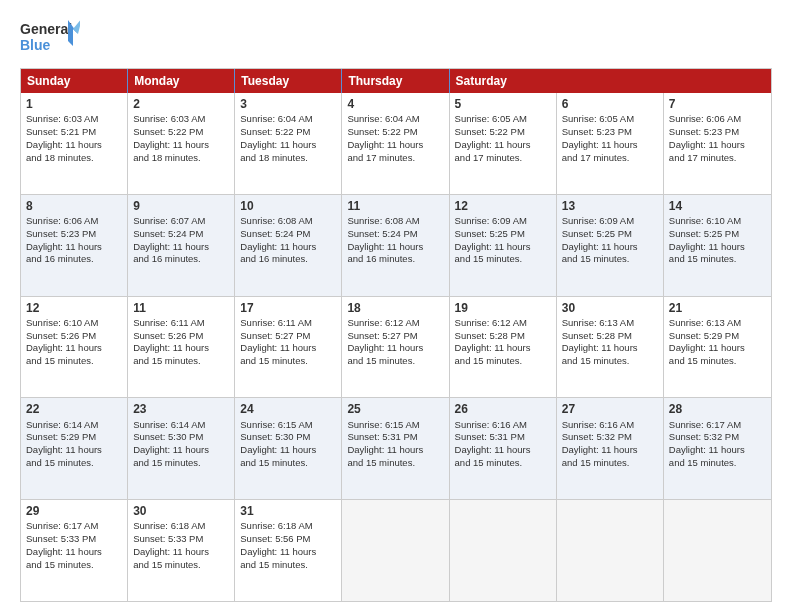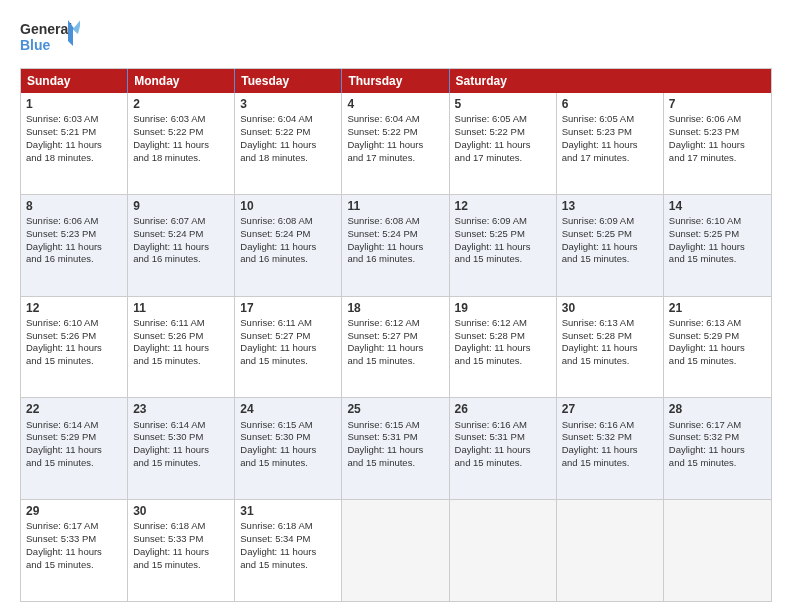--- a/index.html
+++ b/index.html
@@ -335,21 +335,21 @@
           <div class="cal-cell">
             <span class="day-num">30</span>
             <span style="display: block;">Sunrise: 6:18 AM</span>
             <span style="display: block;">Sunset: 5:33 PM</span>
             <span style="display: block;">Daylight: 11 hours</span>
             <span style="display: block;">and 15 minutes.</span>
           </div>
           <div class="cal-cell">
             <span class="day-num">31</span>
             <span style="display: block;">Sunrise: 6:18 AM</span>
-            <span style="display: block;">Sunset: 5:34 PM</span>
+            <span style="display: block;">Sunset: 5:56 PM</span>
             <span style="display: block;">Daylight: 11 hours</span>
             <span style="display: block;">and 15 minutes.</span>
           </div>
           <div class="cal-cell empty"></div>
           <div class="cal-cell empty"></div>
           <div class="cal-cell empty"></div>
           <div class="cal-cell empty"></div>
         </div>
       </div>
   </div>

